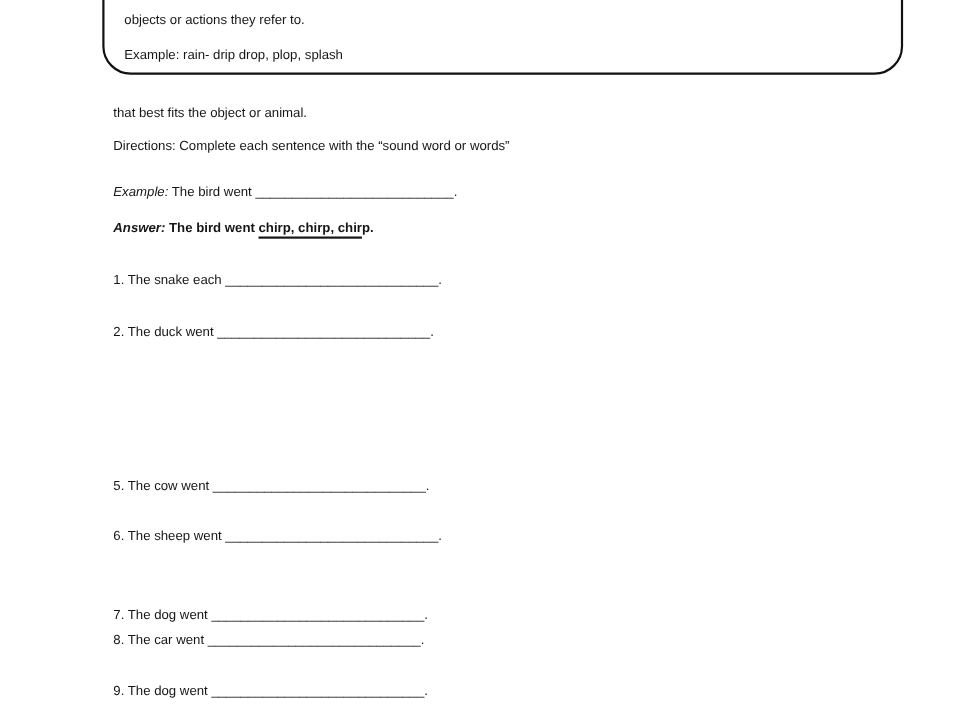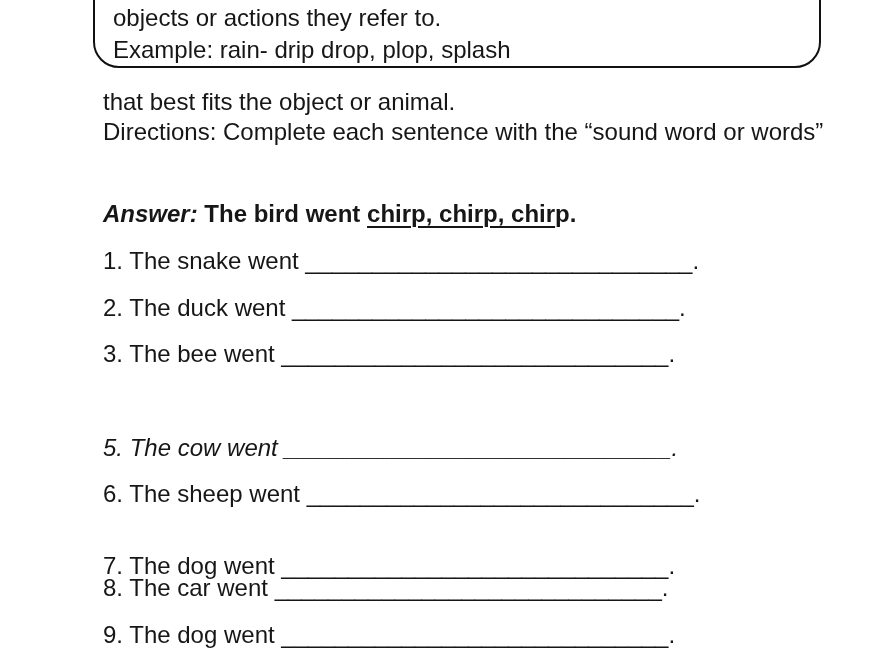--- a/index.html
+++ b/index.html
@@ -3,21 +3,21 @@
 <meta charset="utf-8">
 <style>
   html, body { margin: 0; padding: 0; }
   .page {
     position: relative;
     width: 880px;
     height: 660px;
     background: #ffffff;
     overflow: hidden;
     font-family: "Liberation Sans", sans-serif;
-    font-size: 24px;
+    font-size: 12px;
     color: #161616;
   }
   .rule-box {
     position: absolute;
     left: 93px;
     top: -62px;
     width: 728px;
     height: 130px;
     border: 2.5px solid #111111;
     border-radius: 26px;
@@ -43,21 +43,21 @@
   .blank { letter-spacing: 0; }
   .answer-underline {
     text-decoration: underline;
     text-decoration-thickness: 2px;
     text-underline-offset: 4px;
   }
   .item-1 { top: 247px; }
   .item-2 { top: 294px; }
   .item-3 { top: 340px; }
   .item-4 { top: 387px; }
-  .item-5 { top: 434px; font-style: italic; }
+  .item-5 { top: 434px; }
   .item-6 { top: 480px; }
   .item-7 { top: 527px; margin-top: 25px; }
   .item-8 { top: 574px; }
   .item-9 { top: 621px; }
 </style>
 </head>
 <body>
 
 <div class="page">
 
@@ -66,28 +66,28 @@
       <div>objects or actions they refer to.</div>
       <div>Example: rain- drip drop, plop, splash</div>
     </div>
   </div>
 
   <div class="abs-line directions">
     <div>that best fits the object or animal.</div>
     <div>Directions: Complete each sentence with the “sound word or words”</div>
   </div>
 
+  <div class="abs-line example-line"><span class="it-label">Example:</span><span> The bird went </span><span class="blank">___________________________</span><span>.</span></div>
 
   <div class="abs-line answer-line"><span class="it-label">Answer:</span><span> The bird went </span><span class="answer-underline">chirp, chirp, chir</span><span>p.</span></div>
 
-  <div class="abs-line item-1"><span>1.</span><span> The snake went </span><span class="blank">_____________________________</span><span>.</span></div>
+  <div class="abs-line item-1"><span>1.</span><span> The snake each </span><span class="blank">_____________________________</span><span>.</span></div>
 
   <div class="abs-line item-2"><span>2.</span><span> The duck went </span><span class="blank">_____________________________</span><span>.</span></div>
 
-  <div class="abs-line item-3"><span>3.</span><span> The bee went </span><span class="blank">_____________________________</span><span>.</span></div>
 
 
   <div class="abs-line item-5"><span>5.</span><span> The cow went </span><span class="blank">_____________________________</span><span>.</span></div>
 
   <div class="abs-line item-6"><span>6.</span><span> The sheep went </span><span class="blank">_____________________________</span><span>.</span></div>
 
   <div class="abs-line item-7"><span>7.</span><span> The dog went </span><span class="blank">_____________________________</span><span>.</span></div>
 
   <div class="abs-line item-8"><span>8.</span><span> The car went </span><span class="blank">_____________________________</span><span>.</span></div>
 

